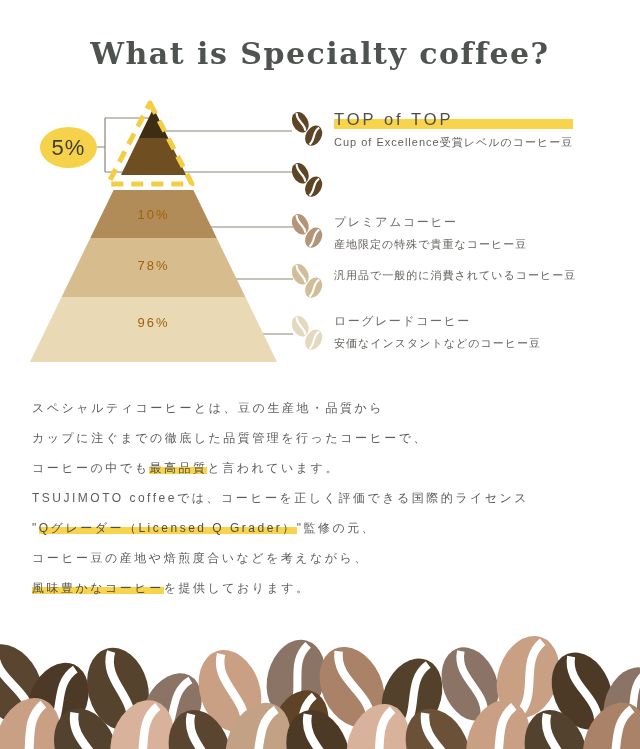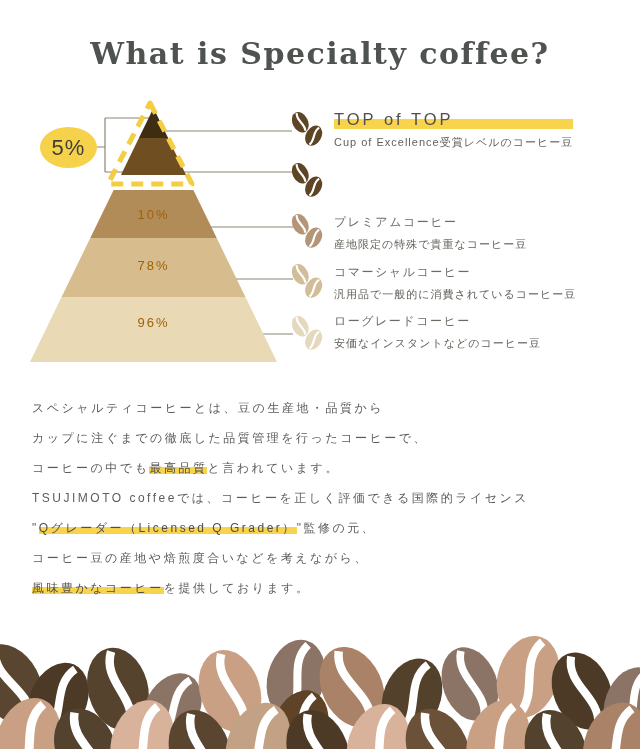--- a/index.html
+++ b/index.html
@@ -130,21 +130,20 @@
       <div class="level-name plain">プレミアムコーヒー</div>
       <div class="level-desc">産地限定の特殊で貴重なコーヒー豆</div>
     </div>
   </div>
 
   <div class="level lv4">
     <svg class="bean-icon" width="38" height="35" viewBox="0 0 74 68">
         <use href="#bean-pair" fill="#d2bd99"></use>
       </svg>
     <div>
-      <div class="level-name plain">コマーシャルコーヒー</div>
       <div class="level-desc">汎用品で一般的に消費されているコーヒー豆</div>
     </div>
   </div>
 
   <div class="level lv5">
     <svg class="bean-icon" width="38" height="35" viewBox="0 0 74 68">
         <use href="#bean-pair" fill="#e4d8be"></use>
       </svg>
     <div>
       <div class="level-name plain">ローグレードコーヒー</div>

